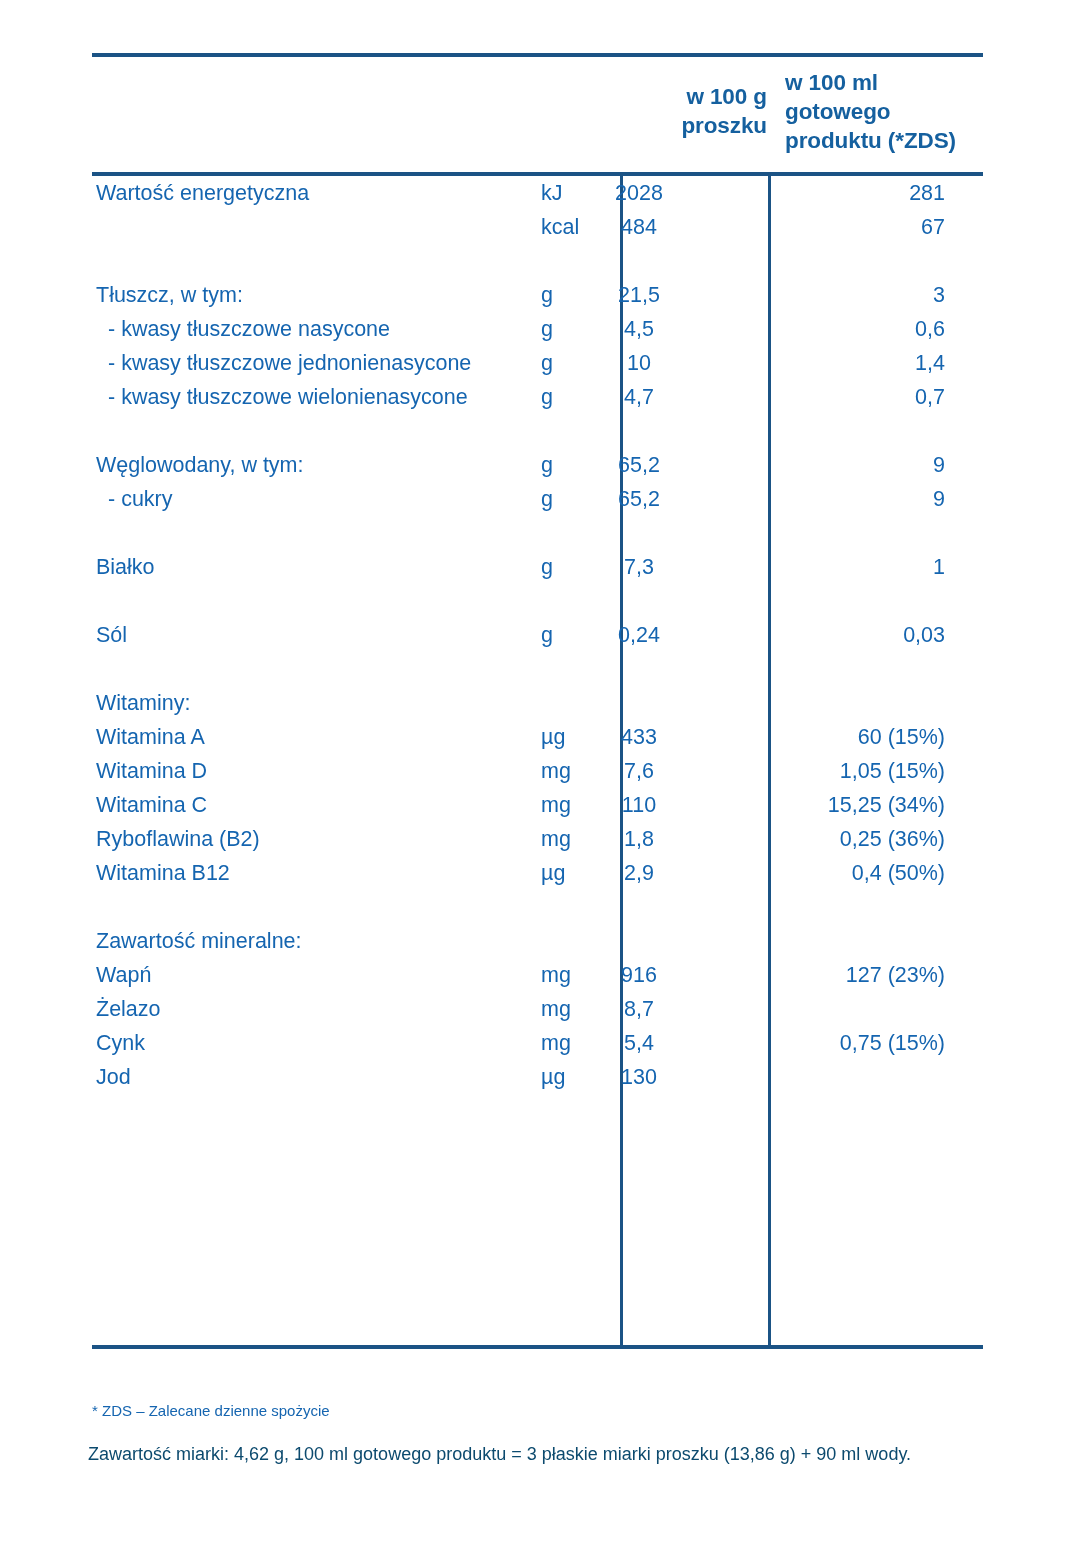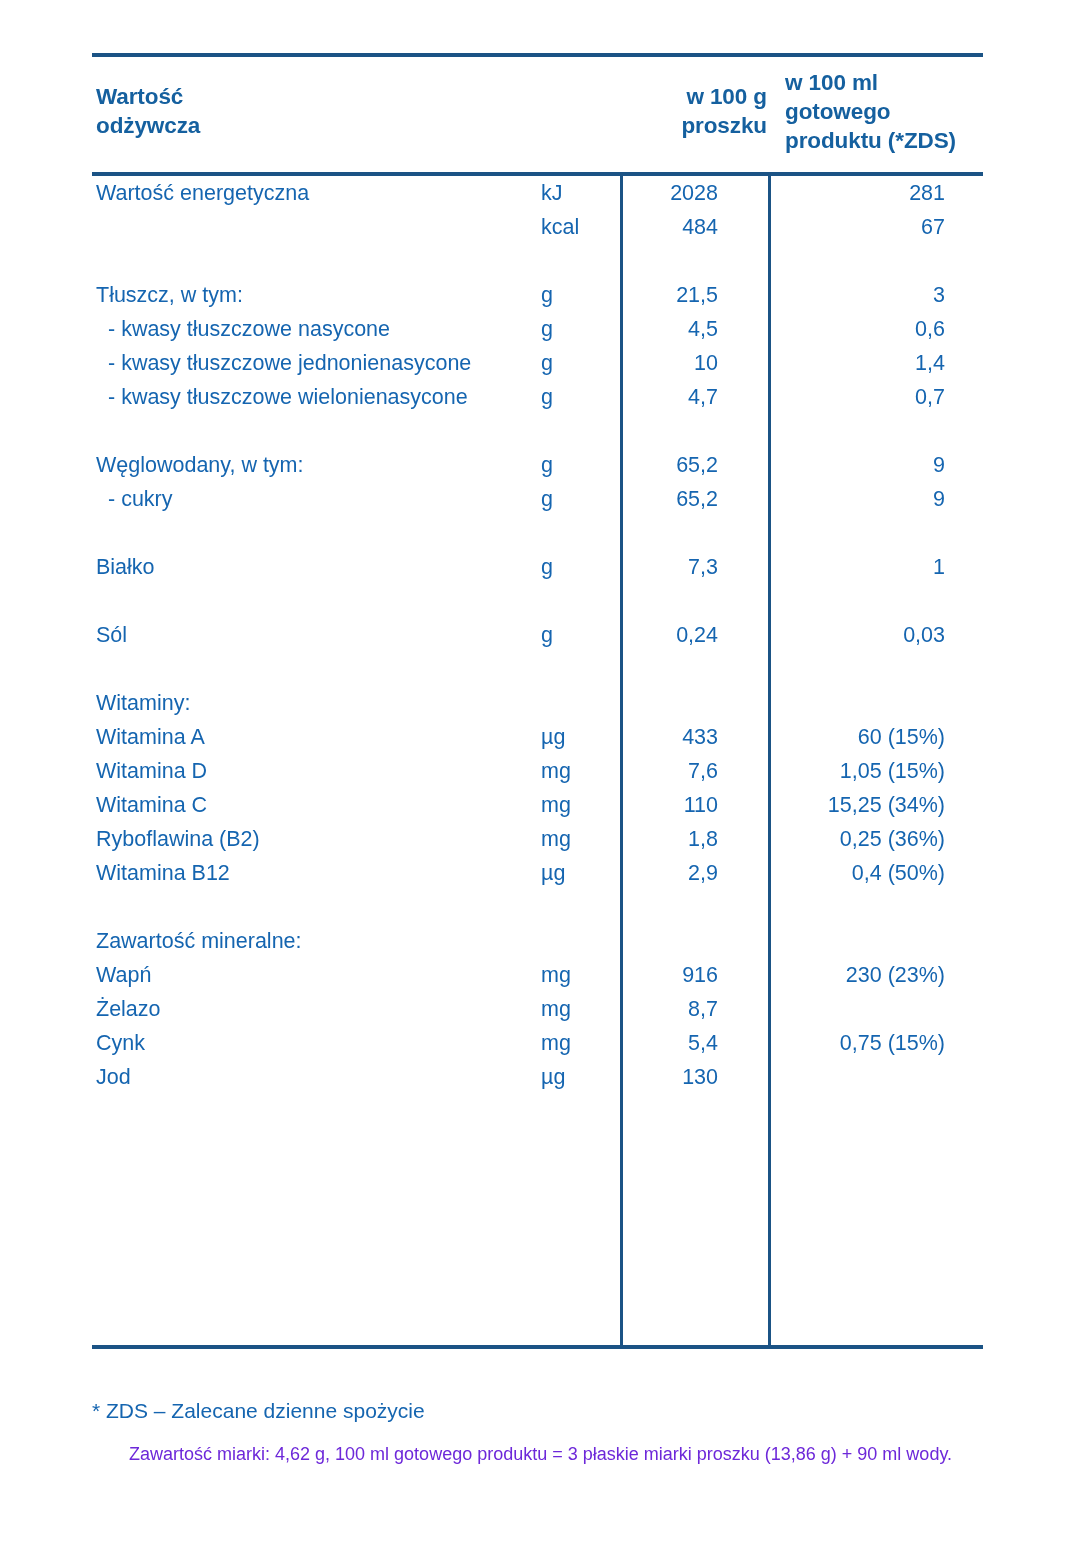--- a/index.html
+++ b/index.html
@@ -72,58 +72,53 @@
   .cell {
     position: absolute;
     font-size: 21.5px;
     line-height: 34px;
     color: #1565b0;
     white-space: nowrap;
   }
   .c-label { left: 96px; }
   .c-label.indent { left: 108px; }
   .c-unit  { left: 541px; }
-  .c-v1    { left: 560px; width: 158px; text-align: right; }
+  .c-v1    { left: 560px; width: 158px; text-align: center; }
   .c-v2    { left: 700px; width: 245px; text-align: right; }
 
   
   .note-1 {
     position: absolute;
     left: 92px;
     top: 1397px;
-    font-size: 21px;
+    font-size: 15px;
     line-height: 28px;
     color: #1565b0;
   }
   .note-2 {
     position: absolute;
     left: 88px;
     top: 1441px;
     font-size: 18px;
     line-height: 26px;
-    color: #6d28d9;
-    margin-left: 41px;
+    color: #0c4a6e;
   }
 </style>
 </head>
 <body>
 
 <div class="page">
 
   <div class="rule rule-top"></div>
   <div class="rule rule-header"></div>
   <div class="rule rule-bottom"></div>
 
   <div class="vline vline-1"></div>
   <div class="vline vline-2"></div>
 
-  <div class="hdr hdr-title">
-    <div>Wartość</div>
-    <div>odżywcza</div>
-  </div>
 
   <div class="hdr hdr-col1">
     <div>w 100 g</div>
     <div>proszku</div>
   </div>
 
   <div class="hdr hdr-col2">
     <div>w 100 ml</div>
     <div>gotowego</div>
     <div>produktu (*ZDS)</div>
@@ -235,21 +230,21 @@
       <div class="row">
         <div class="cell c-label">Zawartość mineralne:</div>
         <div class="cell c-unit"></div>
         <div class="cell c-v1"></div>
         <div class="cell c-v2"></div>
       </div>
       <div class="row">
         <div class="cell c-label">Wapń</div>
         <div class="cell c-unit">mg</div>
         <div class="cell c-v1">916</div>
-        <div class="cell c-v2">230 (23%)</div>
+        <div class="cell c-v2">127 (23%)</div>
       </div>
       <div class="row">
         <div class="cell c-label">Żelazo</div>
         <div class="cell c-unit">mg</div>
         <div class="cell c-v1">8,7</div>
       </div>
       <div class="row">
         <div class="cell c-label">Cynk</div>
         <div class="cell c-unit">mg</div>
         <div class="cell c-v1">5,4</div>

